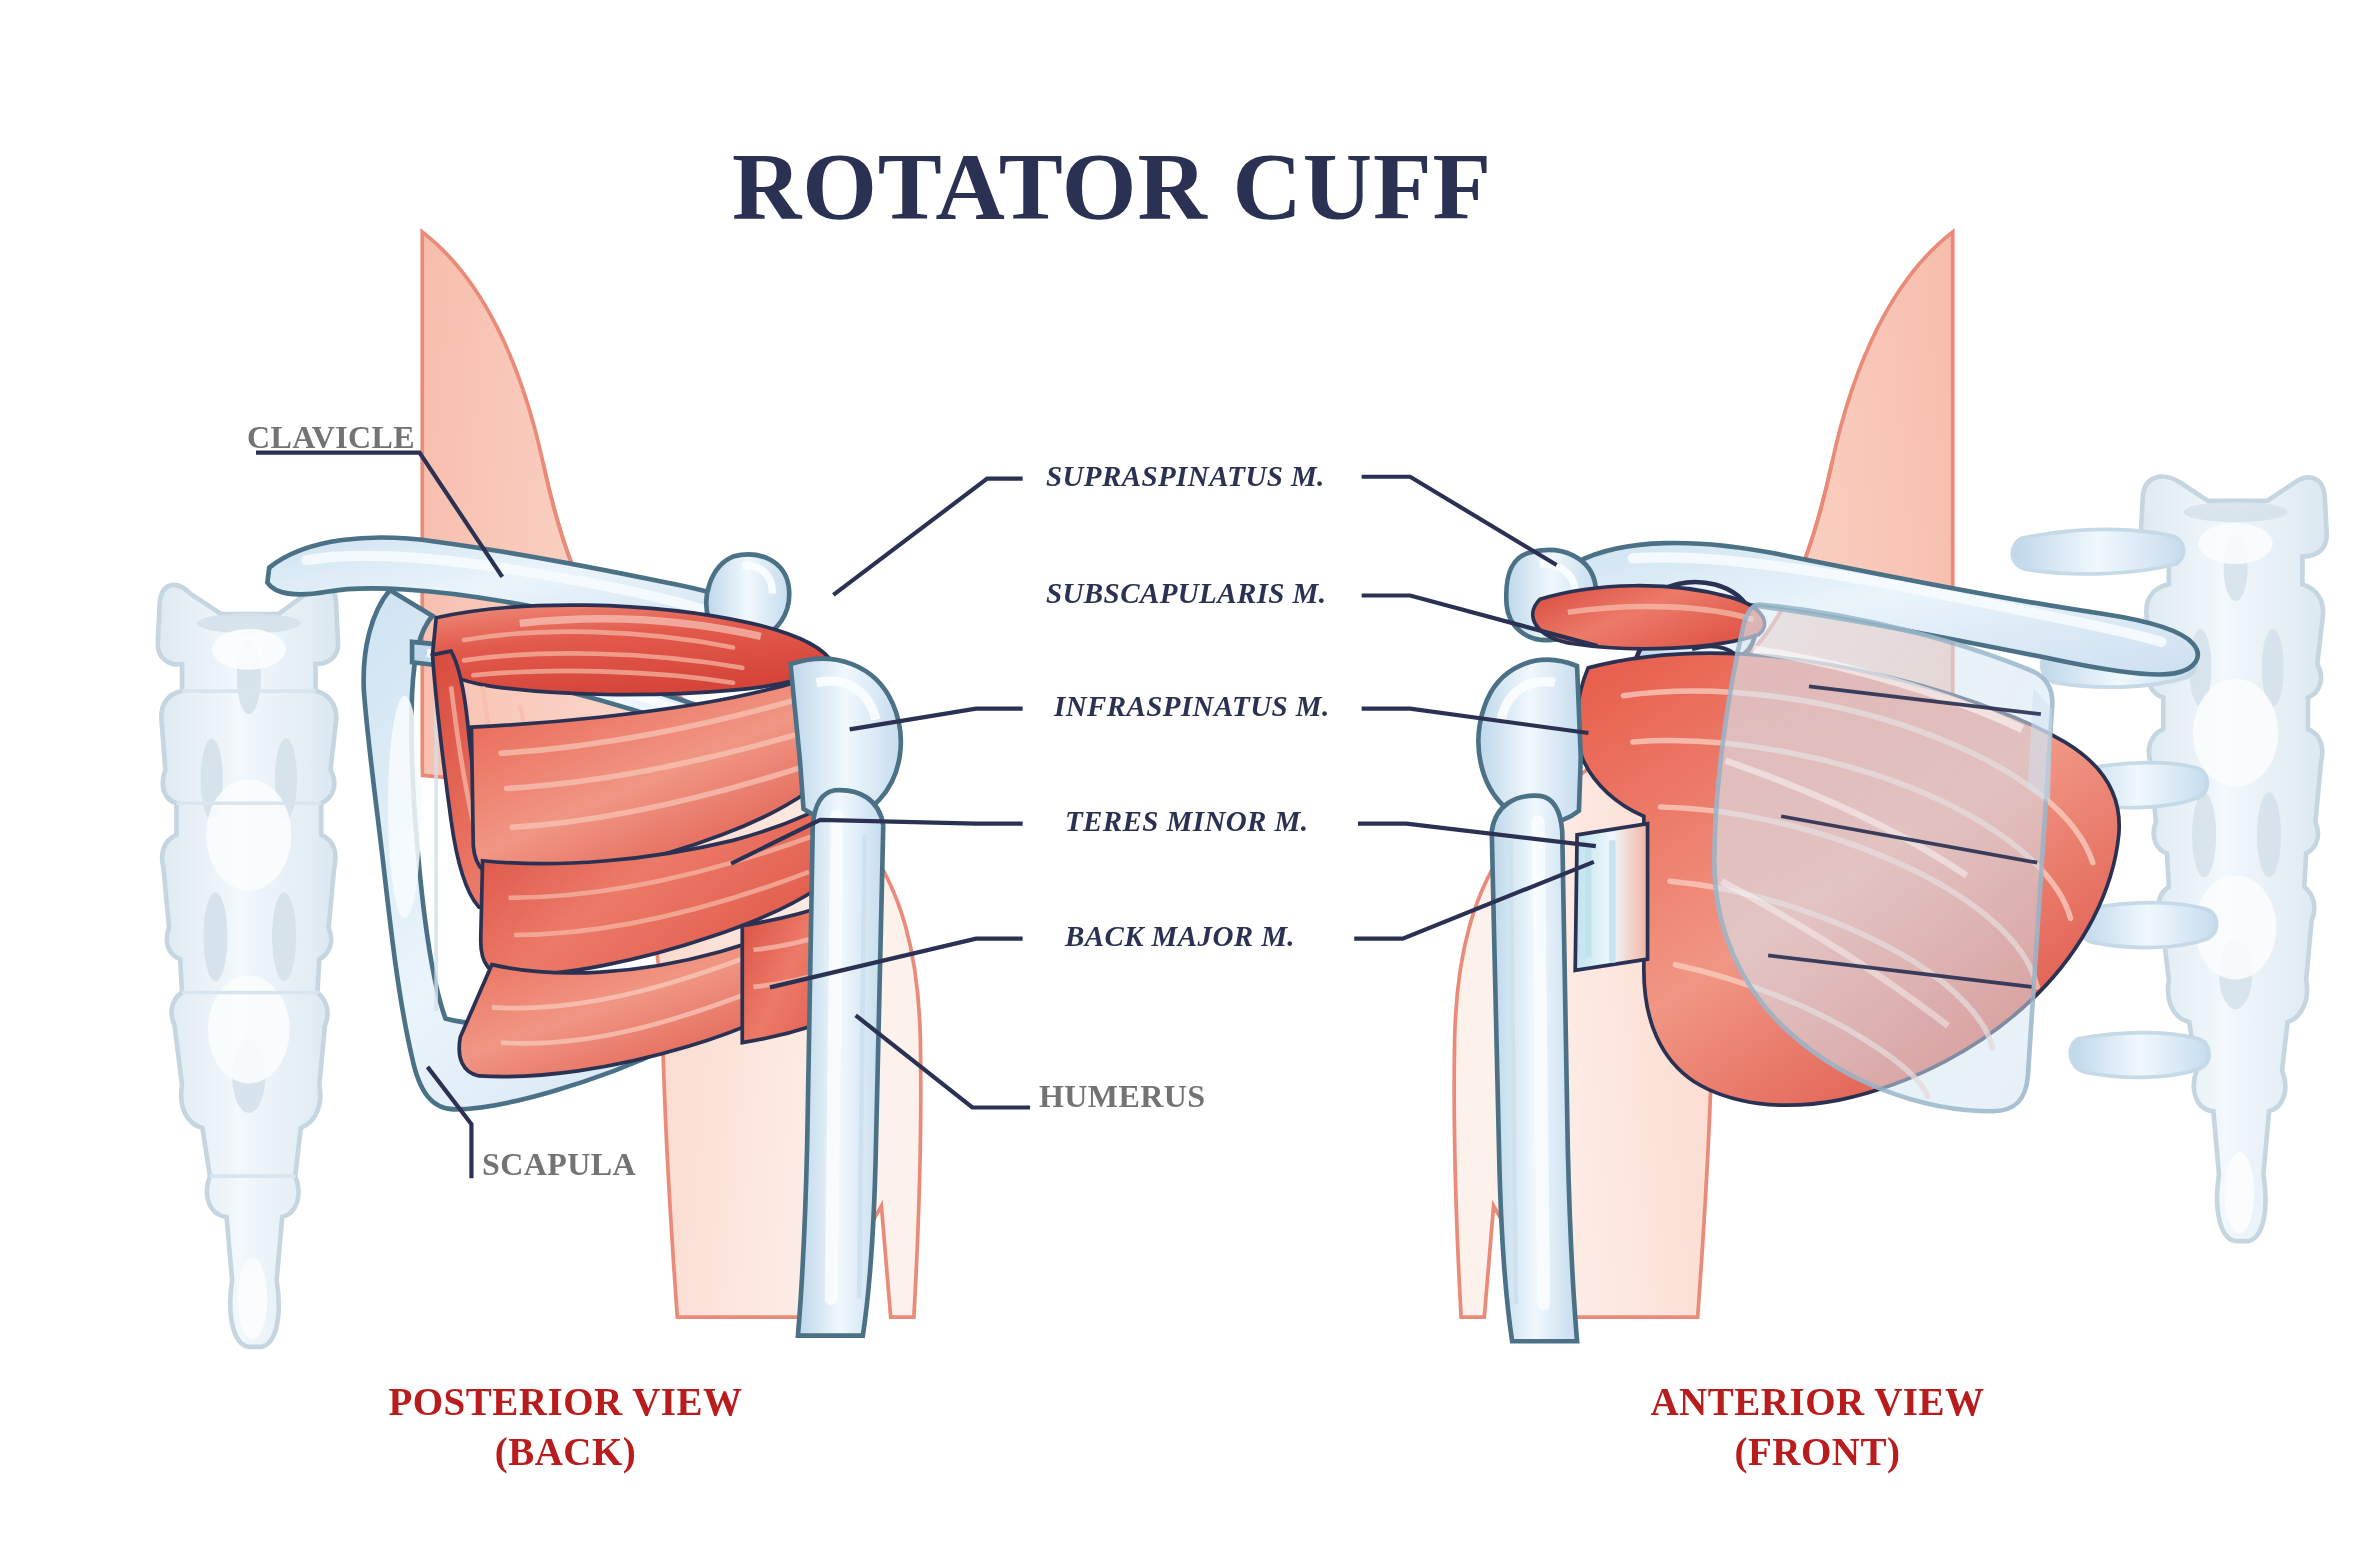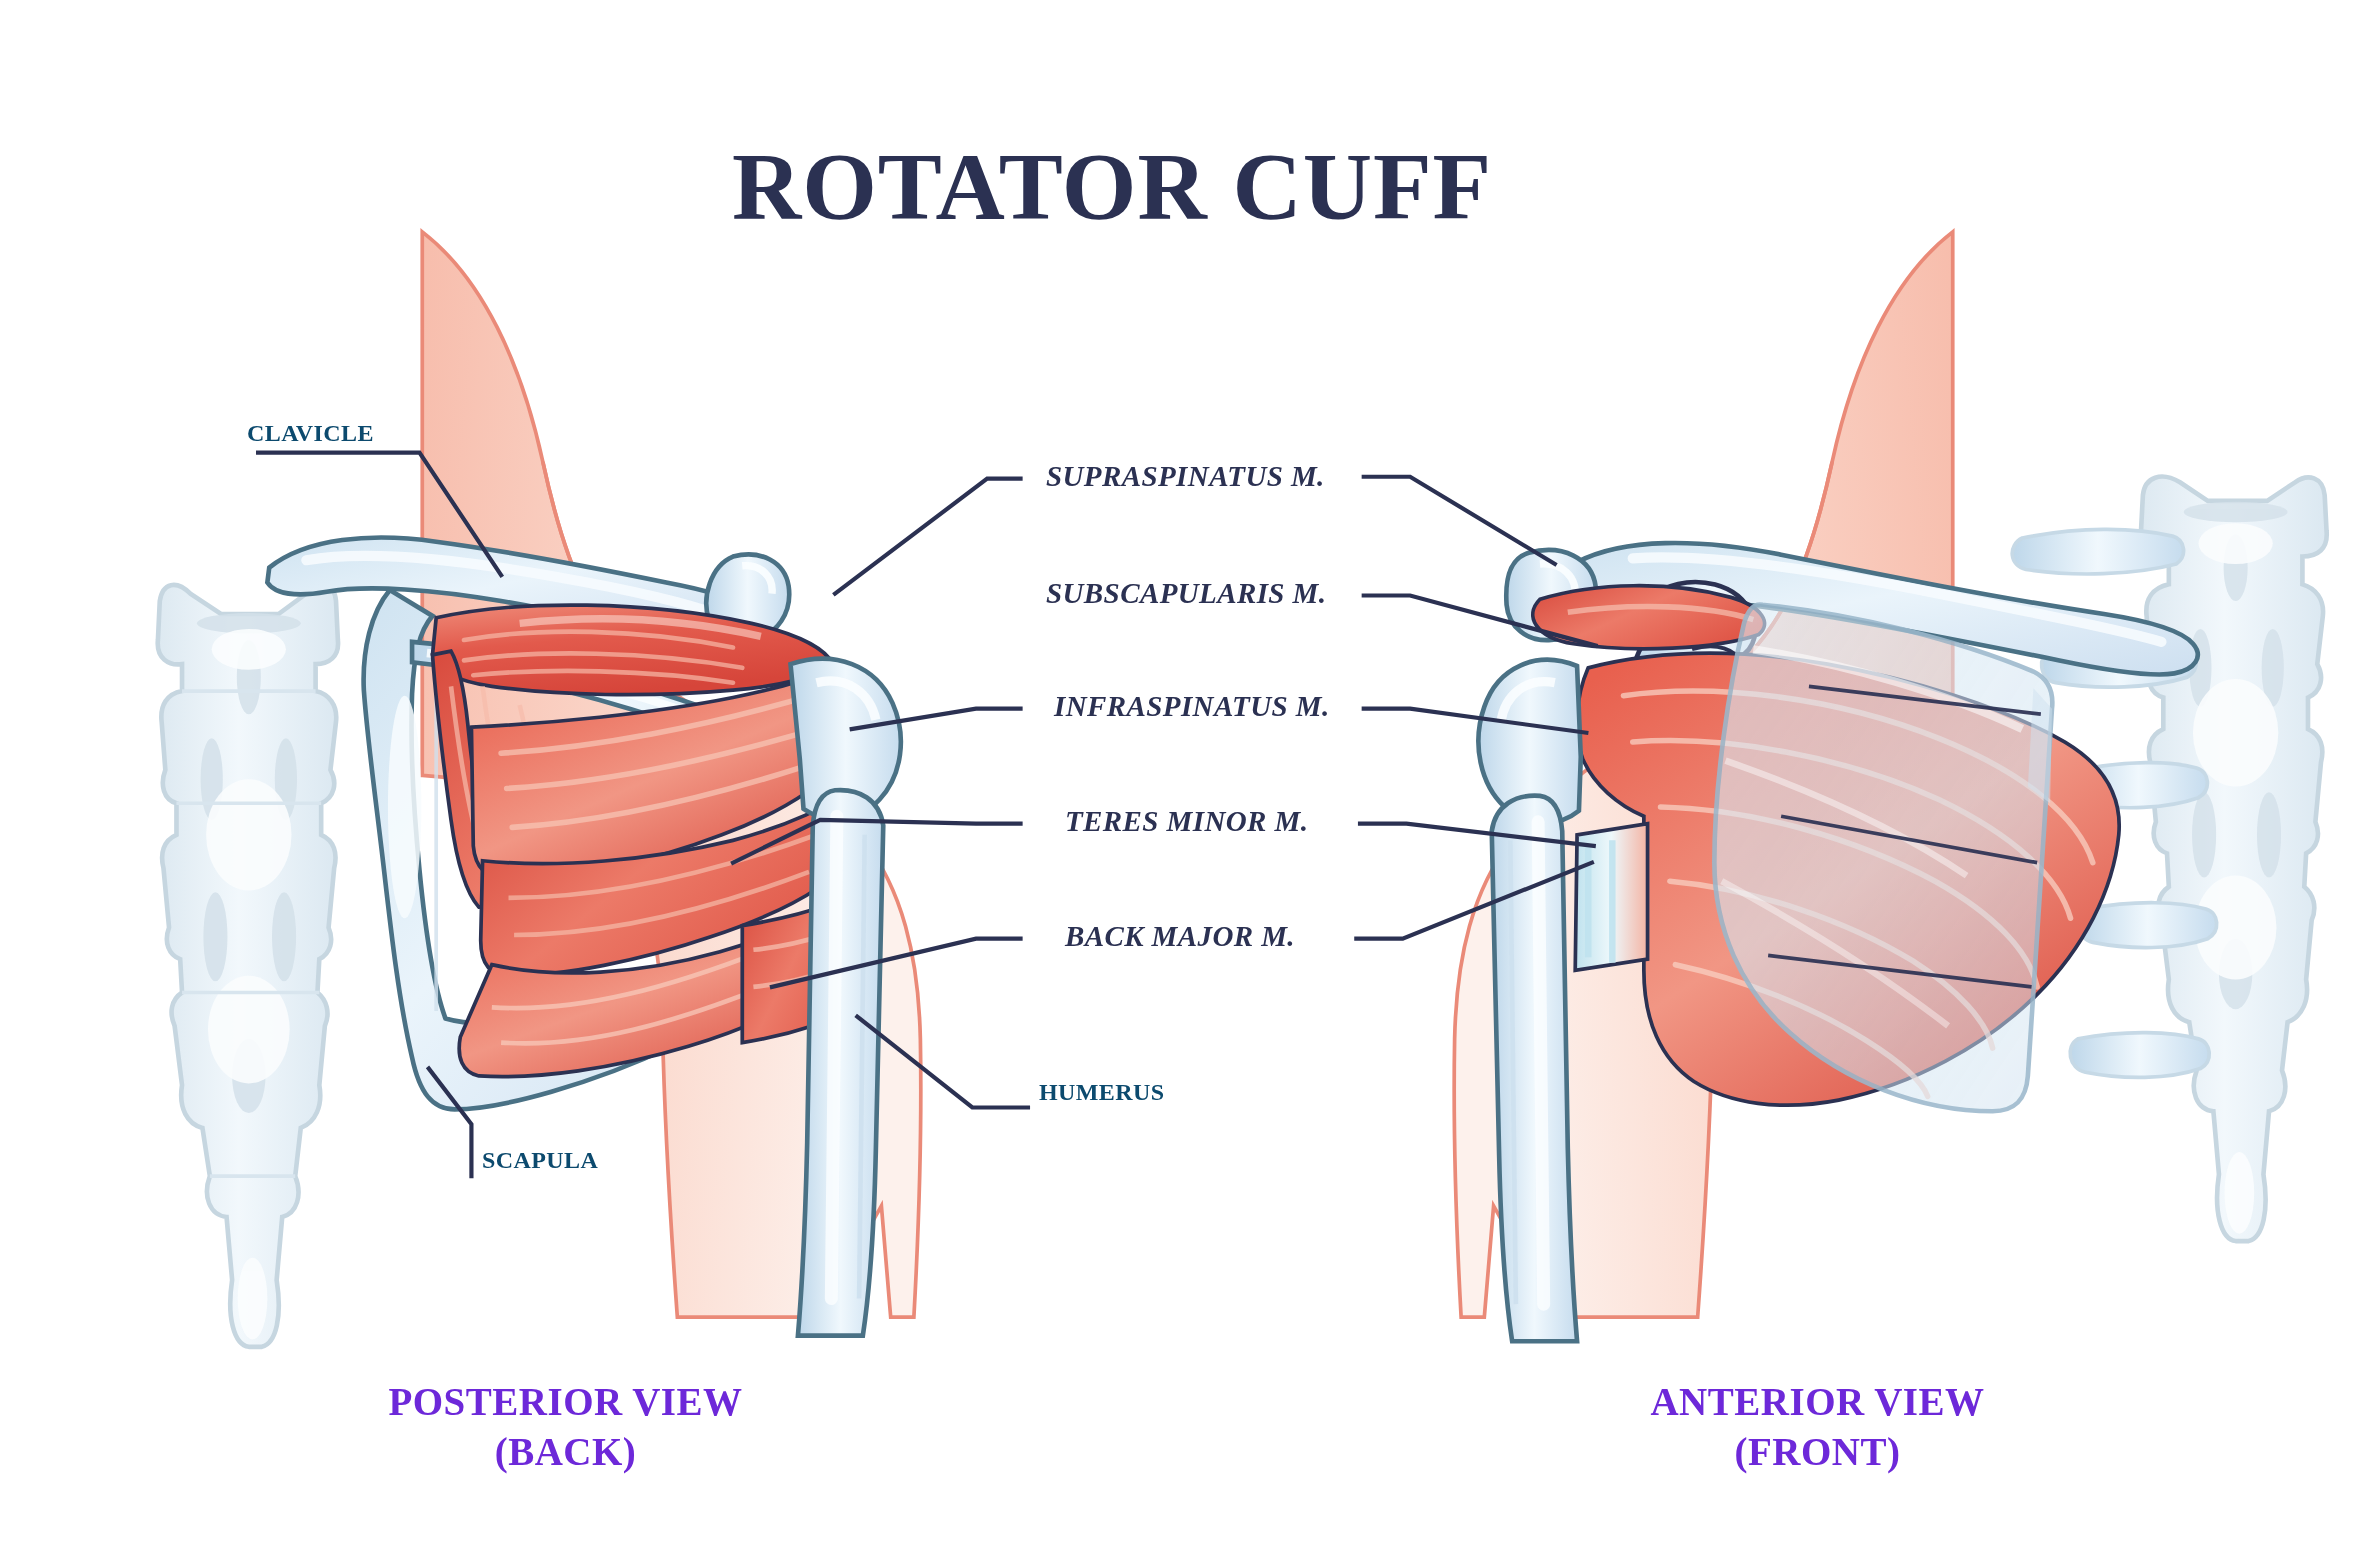--- a/index.html
+++ b/index.html
@@ -15,25 +15,25 @@
     font-family:"Liberation Serif",serif;font-weight:700;
     font-size:96px;letter-spacing:0.9px;color:#2b3152;
     line-height:1;
   }
 
   .lbl{
     position:absolute;font-family:"Liberation Serif",serif;font-weight:700;
     white-space:nowrap;line-height:1;
   }
   .lbl-muscle{font-size:29px;color:#2b3152;letter-spacing:0.4px;font-style:italic;}
-  .lbl-bone{font-size:24px;color:#0c4a6e;letter-spacing:0.4px;}
+  .lbl-bone{font-size:32px;color:#737373;letter-spacing:0.4px;}
 
   .caption{
     position:absolute;text-align:center;font-family:"Liberation Serif",serif;
-    font-weight:700;font-size:39px;color:#6d28d9;line-height:1.28;letter-spacing:0.5px;
+    font-weight:700;font-size:39px;color:#b91c1c;line-height:1.28;letter-spacing:0.5px;
     white-space:pre-line;
   }
 </style>
 </head>
 <body>
 
 <div id="stage">
 
   <svg class="layer" viewBox="0 0 2560 1684">
     <defs>

